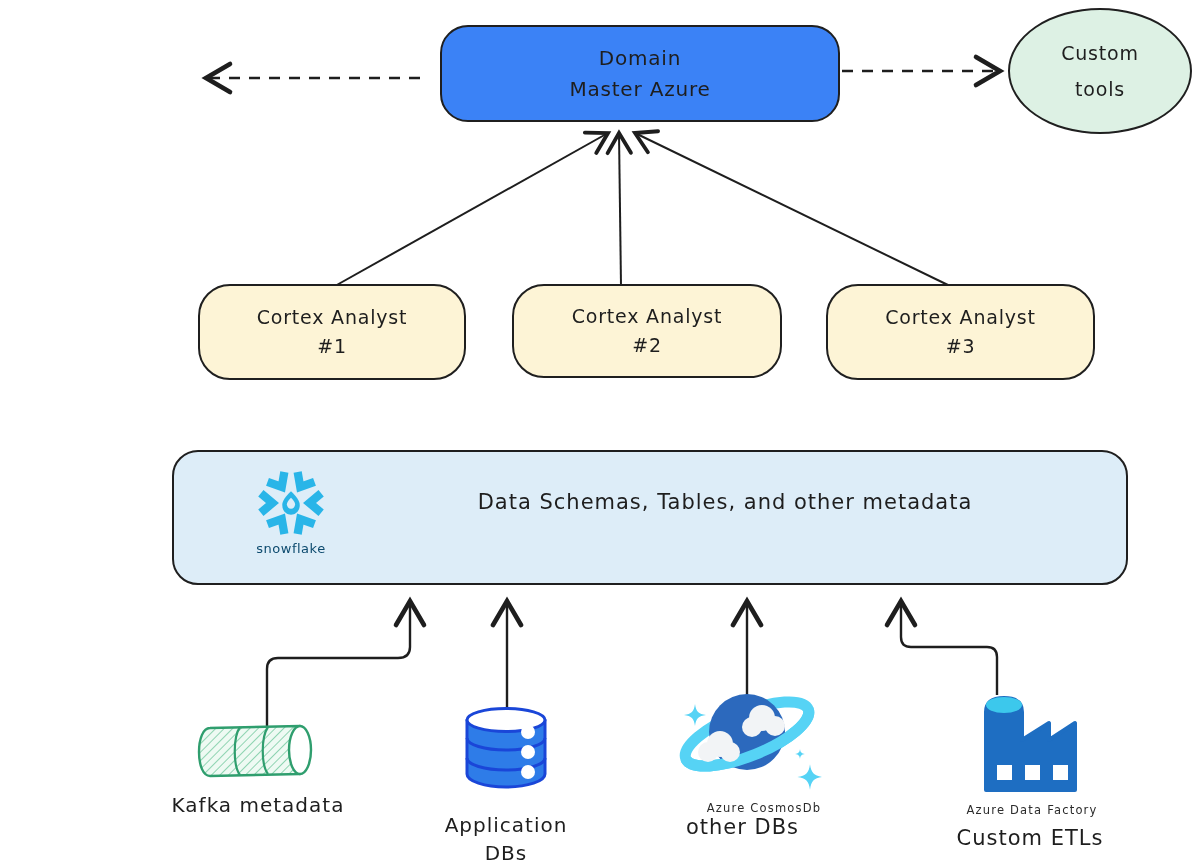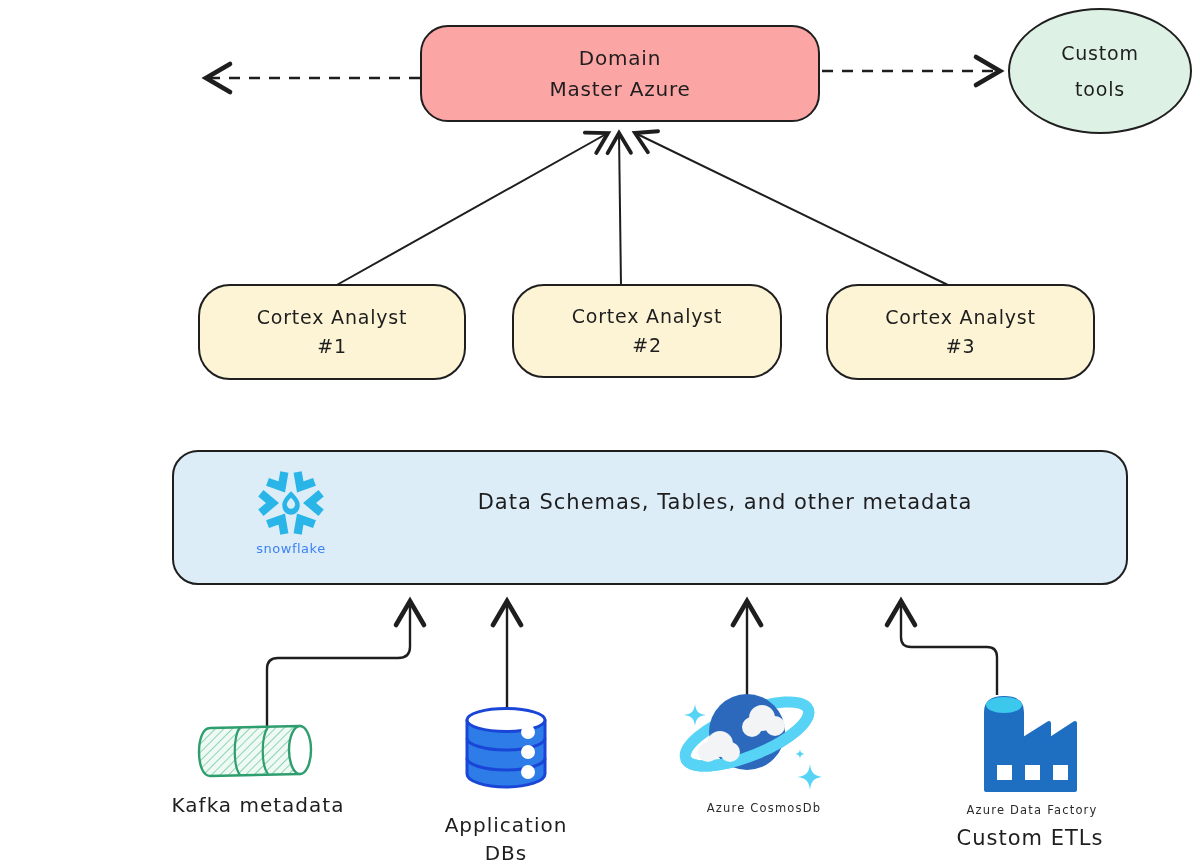--- a/index.html
+++ b/index.html
@@ -5,36 +5,36 @@
   html,body{margin:0;padding:0;background:#ffffff;}
   .canvas{
     position:relative;width:1200px;height:868px;background:#ffffff;overflow:hidden;
     font-family:"DejaVu Sans","Liberation Sans",sans-serif;color:#1e1e1e;
   }
   svg.connectors{position:absolute;left:0;top:0;z-index:1;}
   .node{position:absolute;z-index:2;display:flex;flex-direction:column;align-items:center;
     justify-content:center;text-align:center;border:2.5px solid #1f1f1f;box-sizing:border-box;
     letter-spacing:0.8px;}
   .ellipse{border-radius:50%;background:#ddf1e4;font-size:19px;line-height:1.5;}
-  .rect-pink{border-radius:28px;background:#fca5a5;font-size:20px;line-height:1.55;}
+  .rect-pink{border-radius:28px;background:#3b82f6;font-size:20px;line-height:1.55;margin-left:20px;}
   .rect-yellow{border-radius:32px;background:#fdf4d6;font-size:19px;line-height:1.55;}
   .rect-blue{border-radius:26px;background:#ddedf8;}
   #web-search{left:8px;top:14px;width:182px;height:138px;}
   #master-agent{left:420px;top:25px;width:400px;height:97px;}
   #custom-tools{left:1008px;top:8px;width:184px;height:126px;gap:7px;}
   #analyst-1{left:198px;top:284px;width:268px;height:96px;}
   #analyst-2{left:512px;top:284px;width:270px;height:94px;}
   #analyst-3{left:826px;top:284px;width:269px;height:96px;}
   #metadata-bar{left:172px;top:450px;width:956px;height:135px;}
   .bar-label{position:absolute;left:290px;right:40px;top:490px;z-index:3;text-align:center;
     font-size:21px;letter-spacing:1px;}
   .icon{position:absolute;z-index:2;}
   #snowflake-logo{left:256px;top:468px;}
   #snowflake-caption{position:absolute;z-index:3;left:231px;top:541px;width:120px;text-align:center;
-    font-size:13px;color:#3b82f6;letter-spacing:0.5px;}
+    font-size:13px;color:#0c4a6e;letter-spacing:0.5px;}
   #kafka-icon{left:196px;top:722px;}
   #appdb-icon{left:462px;top:706px;}
   #cosmos-icon{left:672px;top:682px;}
   #factory-icon{left:974px;top:688px;}
   .src-label{position:absolute;z-index:3;text-align:center;font-size:20px;letter-spacing:1px;line-height:1.4;}
   #kafka-label{left:168px;top:791px;width:180px;}
   #appdb-label{left:436px;top:811px;width:140px;font-size:20px;}
   #cosmos-label{left:660px;top:813px;width:165px;font-size:21px;}
   #factory-label{left:945px;top:824px;width:170px;font-size:21px;}
   .src-caption{position:absolute;z-index:3;text-align:center;font-size:11.5px;letter-spacing:1.2px;
@@ -149,20 +149,21 @@
         <circle cx="36" cy="70" r="10"></circle>
         <circle cx="58" cy="70" r="10"></circle>
     </g>
     <g fill="#56d3f5">
       <path d="M0 -11 C1 -3.5 3.5 -1 11 0 C3.5 1 1 3.5 0 11 C-1 3.5 -3.5 1 -11 0 C-3.5 -1 -1 -3.5 0 -11 Z" transform="translate(23 33)"></path>
       <path d="M0 -11 C1 -3.5 3.5 -1 11 0 C3.5 1 1 3.5 0 11 C-1 3.5 -3.5 1 -11 0 C-3.5 -1 -1 -3.5 0 -11 Z" transform="translate(138 95) scale(1.15)"></path>
       <path d="M0 -11 C1 -3.5 3.5 -1 11 0 C3.5 1 1 3.5 0 11 C-1 3.5 -3.5 1 -11 0 C-3.5 -1 -1 -3.5 0 -11 Z" transform="translate(128 72) scale(0.45)"></path>
     </g>
   </svg>
   <div class="src-caption" id="cosmos-caption">Azure CosmosDb</div>
+  <div class="src-label" id="cosmos-label">other DBs</div>
 
   <svg class="icon" id="factory-icon" width="114" height="114" viewBox="0 0 114 114">
     <path d="M12 102 L12 24 C12 13 20 10 30 10 C40 10 48 13 48 24 L48 52 L75 35 L75 52 L101 35 L101 102 Z" fill="#1e6ec2" stroke="#1e6ec2" stroke-width="4" stroke-linejoin="round"></path>
     <ellipse cx="30" cy="17" rx="18" ry="8" fill="#3cc8ec"></ellipse>
     <g fill="#ffffff">
       <rect x="23" y="77" width="15" height="15"></rect>
       <rect x="51" y="77" width="15" height="15"></rect>
       <rect x="79" y="77" width="15" height="15"></rect>
     </g>
   </svg>

